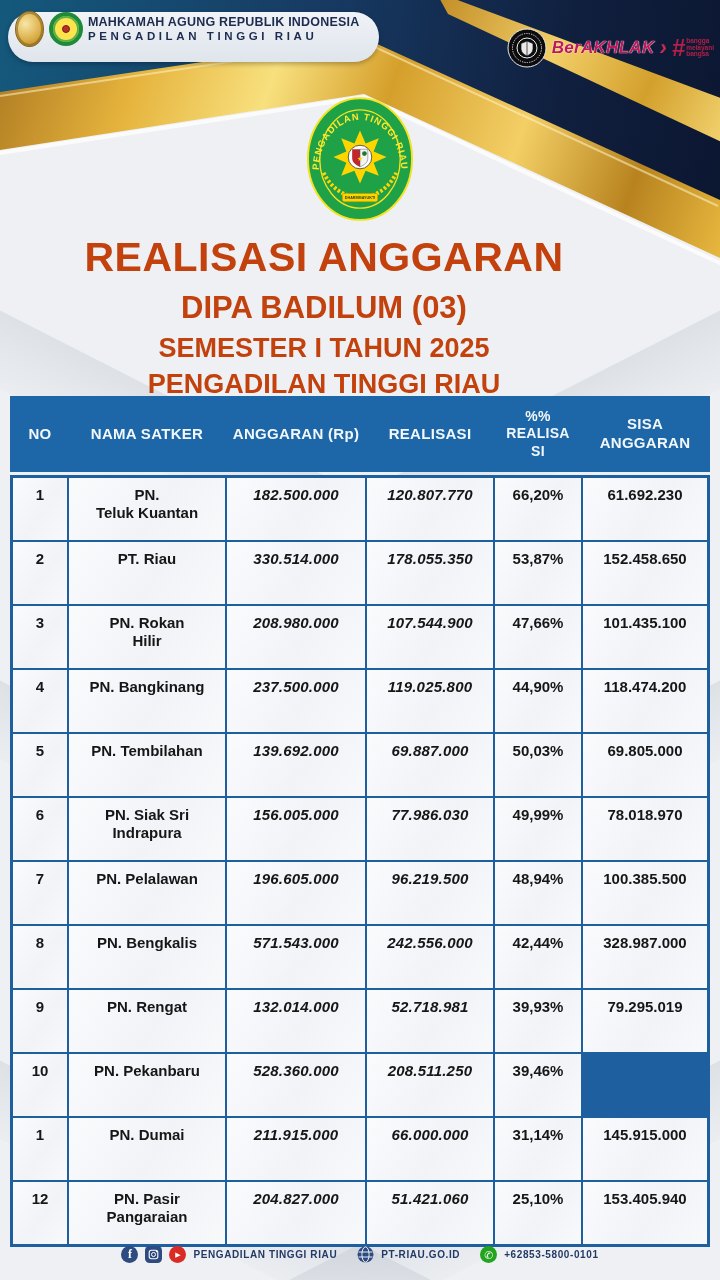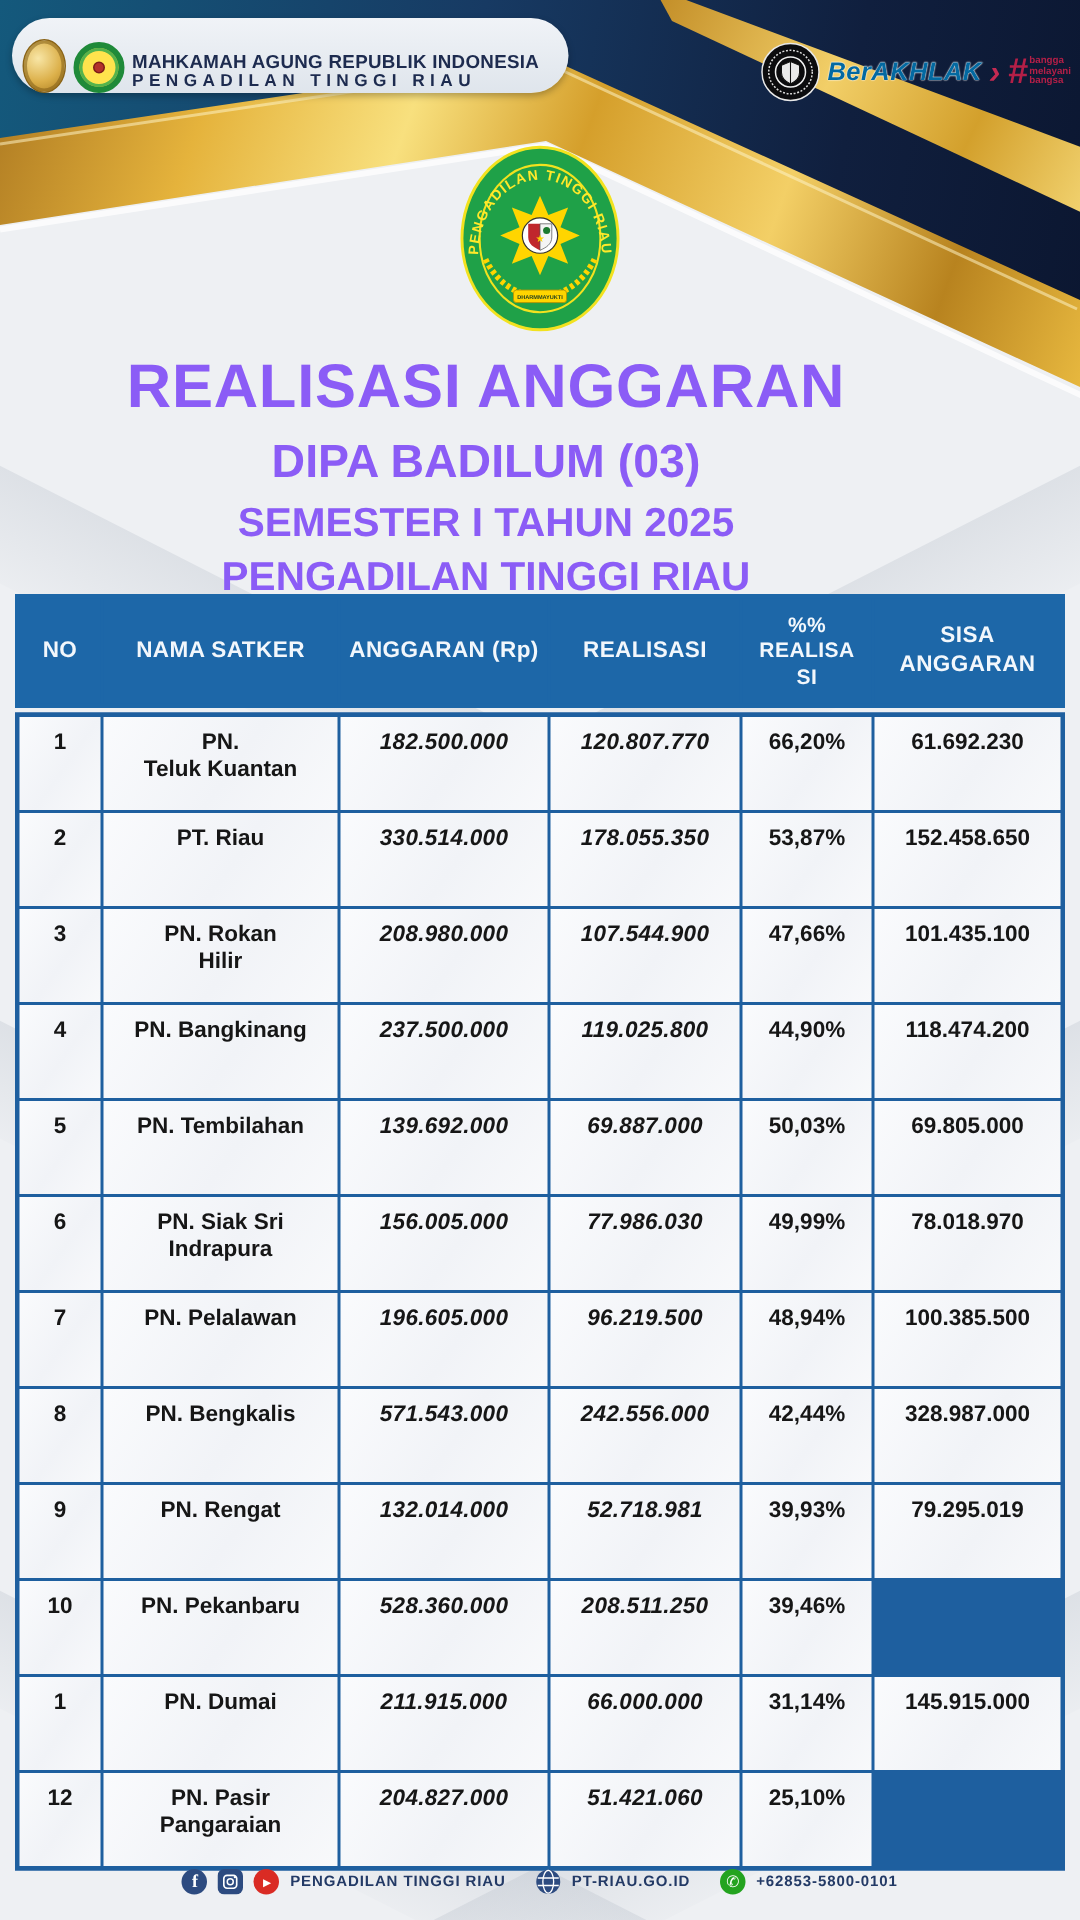--- a/index.html
+++ b/index.html
@@ -16,48 +16,48 @@
   .wm.r { transform:rotate(-27deg); right:-420px; }
 
   
   .hero { position:absolute; left:0; top:0; width:720px; height:300px; z-index:1;
     background:linear-gradient(100deg,#14597c 0%,#173a63 42%,#101f3e 75%,#0b1630 100%);
     clip-path:polygon(0 0,720px 0,720px 250px,364px 90px,0 146px); }
   .ribbons { position:absolute; left:0; top:0; z-index:2; pointer-events:none; }
 
   
   .org-pill { position:absolute; left:8px; top:12px; height:50px; z-index:4;
-    display:flex; align-items:flex-end; gap:5px; padding:0 20px 0 7px;
+    display:flex; align-items:center; gap:5px; padding:0 20px 16px 7px;
     background:linear-gradient(180deg,#f0f3f7,#dfe5ec); border-radius:26px;
     box-shadow:0 2px 5px rgba(0,0,0,.28); }
   .coin { width:29px; height:36px; border-radius:50%;
     background:radial-gradient(circle at 35% 35%,#f8e6a6,#dcb04a 55%,#a87a1e);
     border:1px solid #8a6418; box-shadow:inset 0 0 0 2px rgba(122,88,20,.5); }
   .mini-court { position:relative; width:34px; height:34px; border-radius:50%;
     background:#ffe34d; border:4px solid #1f8a39; box-shadow:inset 0 0 0 2px #55b34c; }
   .mini-court .dot { position:absolute; left:50%; top:50%; width:8px; height:8px;
     transform:translate(-50%,-50%); border-radius:50%; background:#b3312b; border:1px solid #7c1d18; }
   .org-text { line-height:1.18; color:#1d2b4f; white-space:nowrap; }
   .org-line1 { font-size:12.5px; font-weight:700; letter-spacing:.2px; }
   .org-line2 { font-size:11.5px; font-weight:700; letter-spacing:3.6px; }
 
   
   .brand-right { position:absolute; top:28px; right:6px; z-index:4; display:flex; align-items:center; gap:5px; }
-  .berakhlak { font-size:17px; font-weight:800; color:#0369a1; letter-spacing:.3px;
+  .berakhlak { font-size:17px; font-weight:800; color:#be185d; letter-spacing:.3px;
     text-shadow:0 0 1px #fff, 0 0 1px #fff; font-style:italic; }
   .chev { font-size:22px; font-weight:800; color:#c42a52; line-height:14px; font-style:italic; }
   .hashtag { display:flex; align-items:center; gap:1px; color:#b41f47; }
   .hash { font-size:24px; font-weight:800; font-style:italic; }
   .hash-lines { font-size:6.5px; font-weight:800; line-height:1.05; white-space:pre-line; text-transform:lowercase; }
 
   
   .court-seal { position:absolute; left:306px; top:96px; width:108px; height:128px; z-index:3; }
 
   
-  .titles { position:absolute; left:0; top:234px; width:648px; text-align:center; z-index:2; color:#8b5cf6; }
+  .titles { position:absolute; left:0; top:234px; width:648px; text-align:center; z-index:2; color:#c2410c; }
   .t1 { font-size:41px; font-weight:800; letter-spacing:.5px; }
   .t2 { font-size:31px; font-weight:800; margin-top:9px; }
   .t3 { font-size:27px; font-weight:800; margin-top:7px; }
   .t4 { font-size:27px; font-weight:800; margin-top:5px; }
 
   
   .budget-table { position:absolute; left:10px; top:396px; width:700px; z-index:2; }
   .thead { display:grid; grid-template-columns:54px 156px 138px 126px 86px 124px; gap:2px;
     background:#1d67a8; border:3px solid #1d67a8; height:76px; }
   .th { display:flex; align-items:center; justify-content:center; text-align:center;
@@ -282,20 +282,21 @@
           <div class="td c-persen">31,14%</div>
           <div class="td c-sisa">145.915.000</div>
         </div>
         <div class="trow">
           <div class="td c-no">12</div>
           <div class="td c-satker">PN. Pasir
 Pangaraian</div>
           <div class="td c-anggaran">204.827.000</div>
           <div class="td c-realisasi">51.421.060</div>
           <div class="td c-persen">25,10%</div>
+          <div class="td c-sisa">153.405.940</div>
         </div>
       </div>
   </div>
 
   <div class="footer">
     <span class="ficon circle fb">f</span>
     <svg class="ficon" width="17" height="17" viewBox="0 0 17 17">
       <rect x="0" y="0" width="17" height="17" rx="4.5" fill="#2d4b80"></rect>
       <rect x="4.2" y="4.2" width="8.6" height="8.6" rx="2.2" fill="none" stroke="#fff" stroke-width="1.1"></rect>
       <circle cx="8.5" cy="8.5" r="2" fill="none" stroke="#fff" stroke-width="1"></circle>

